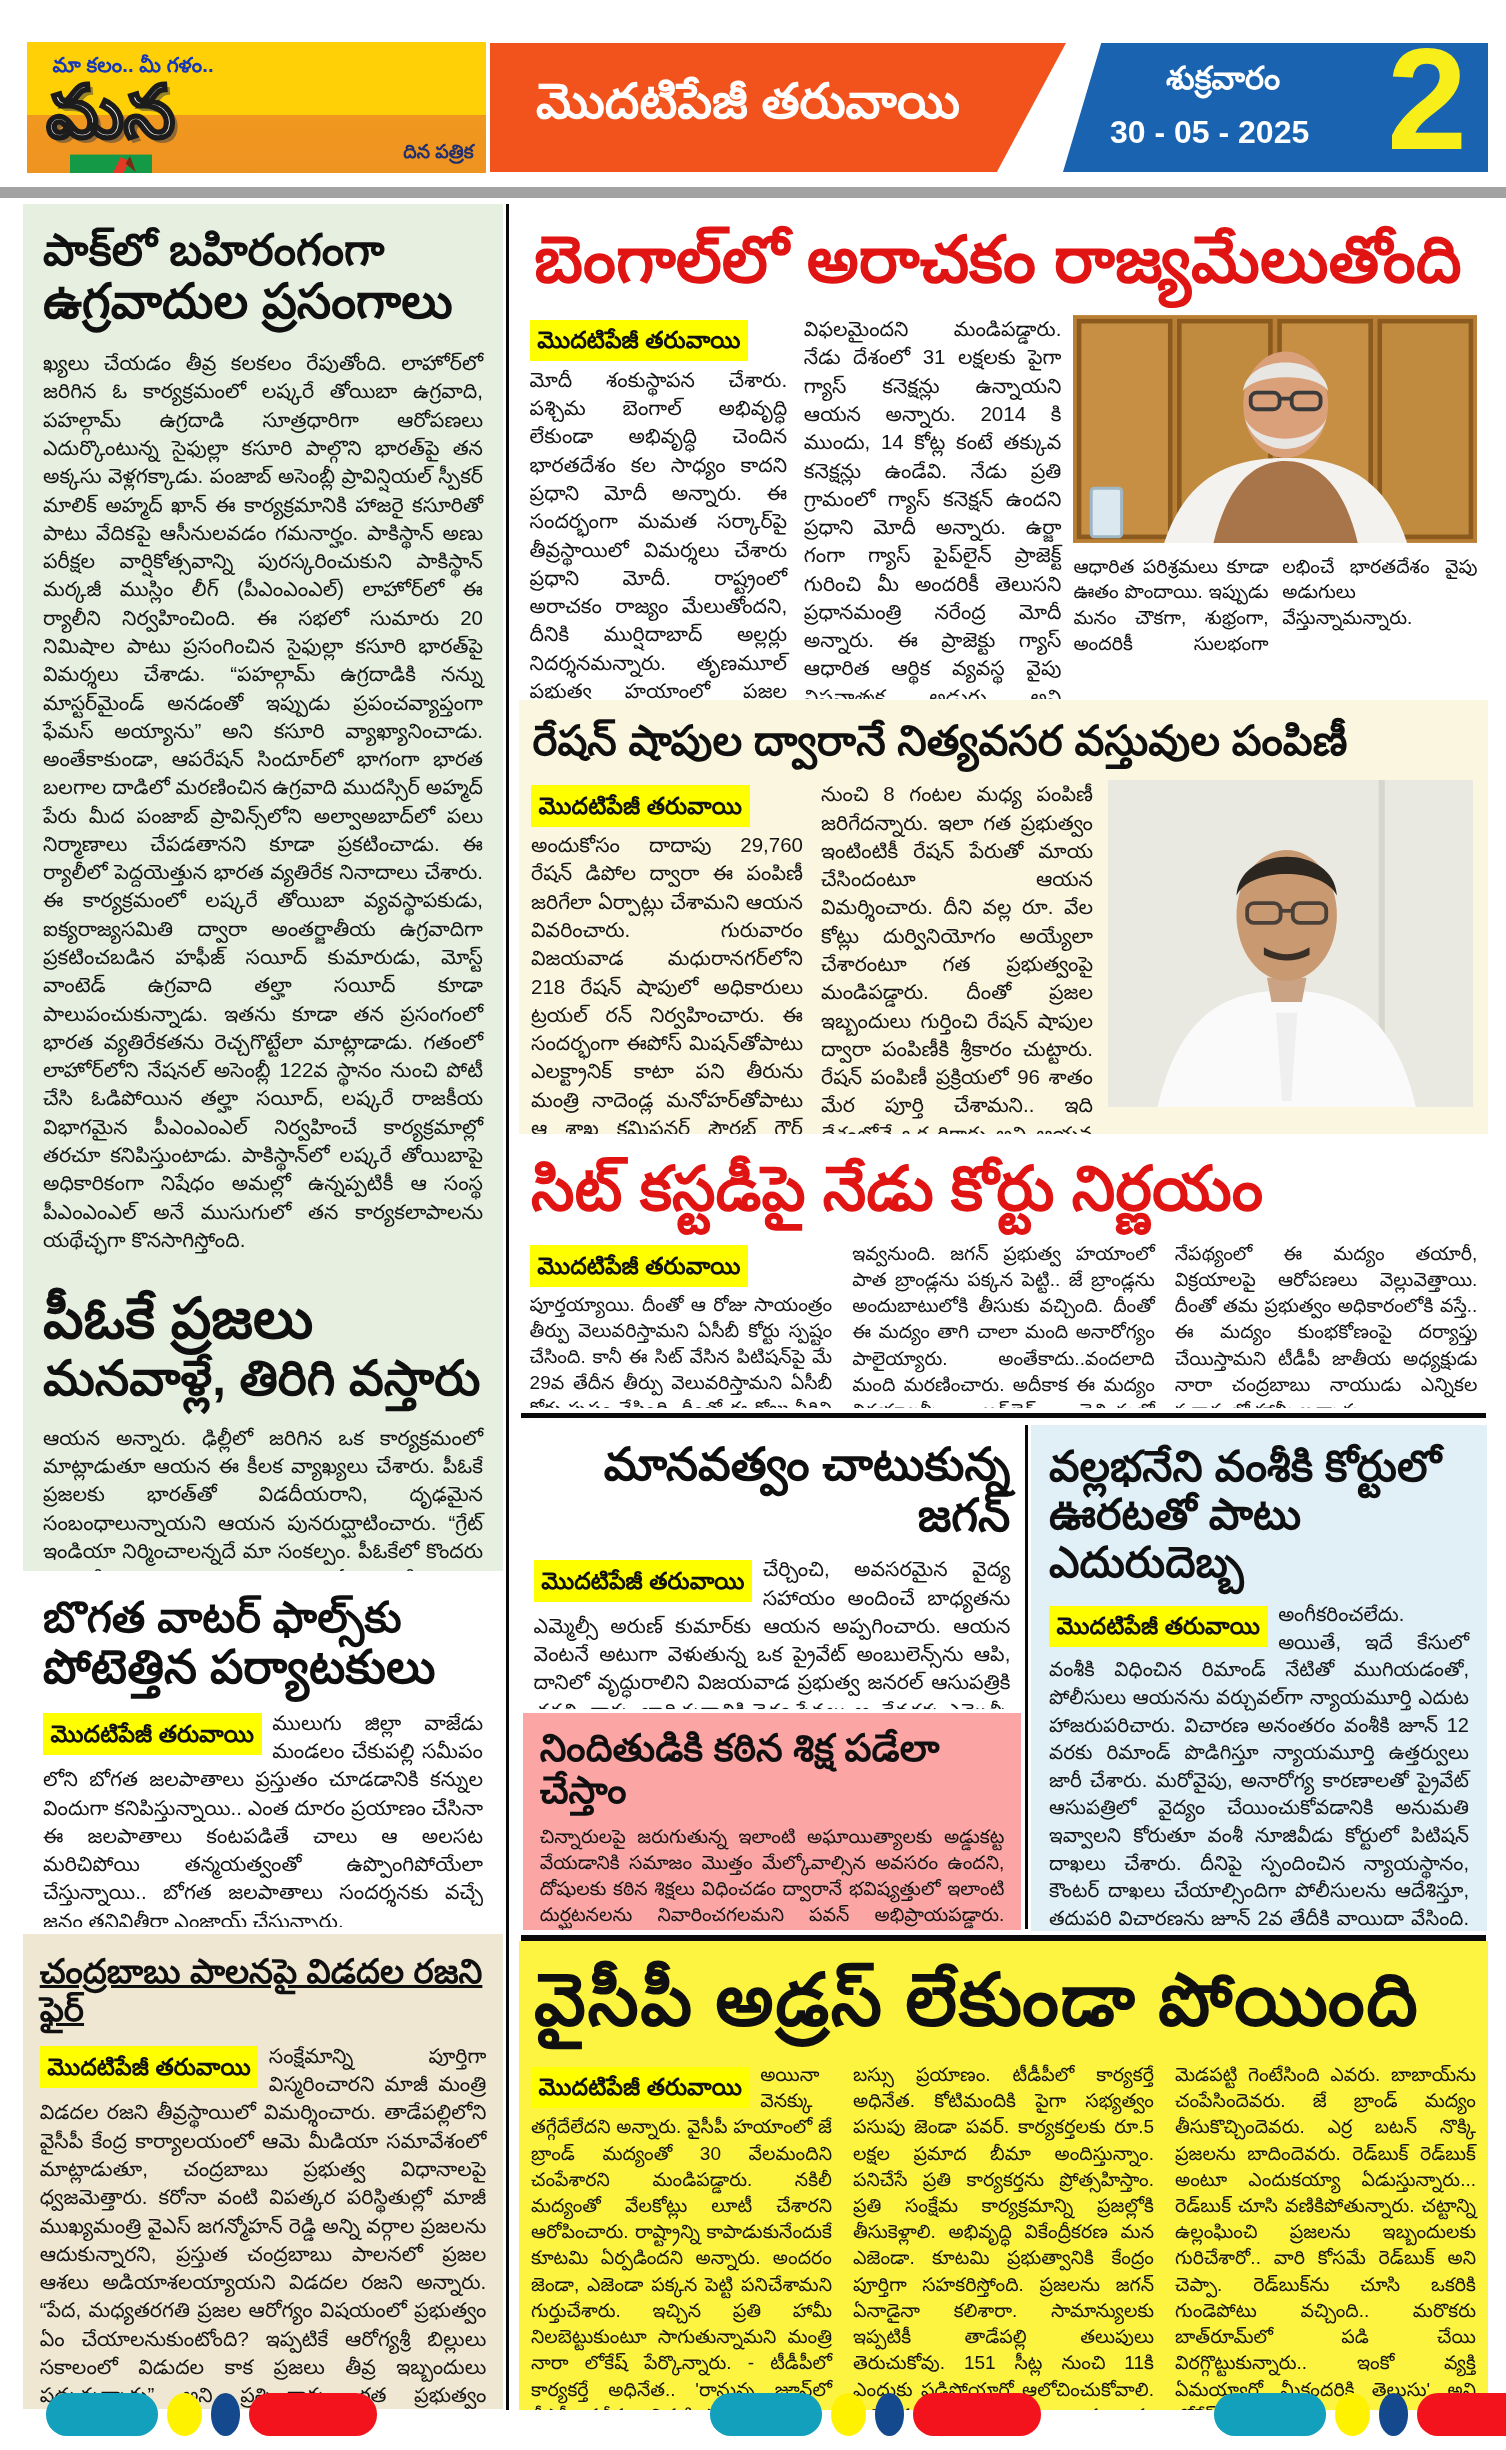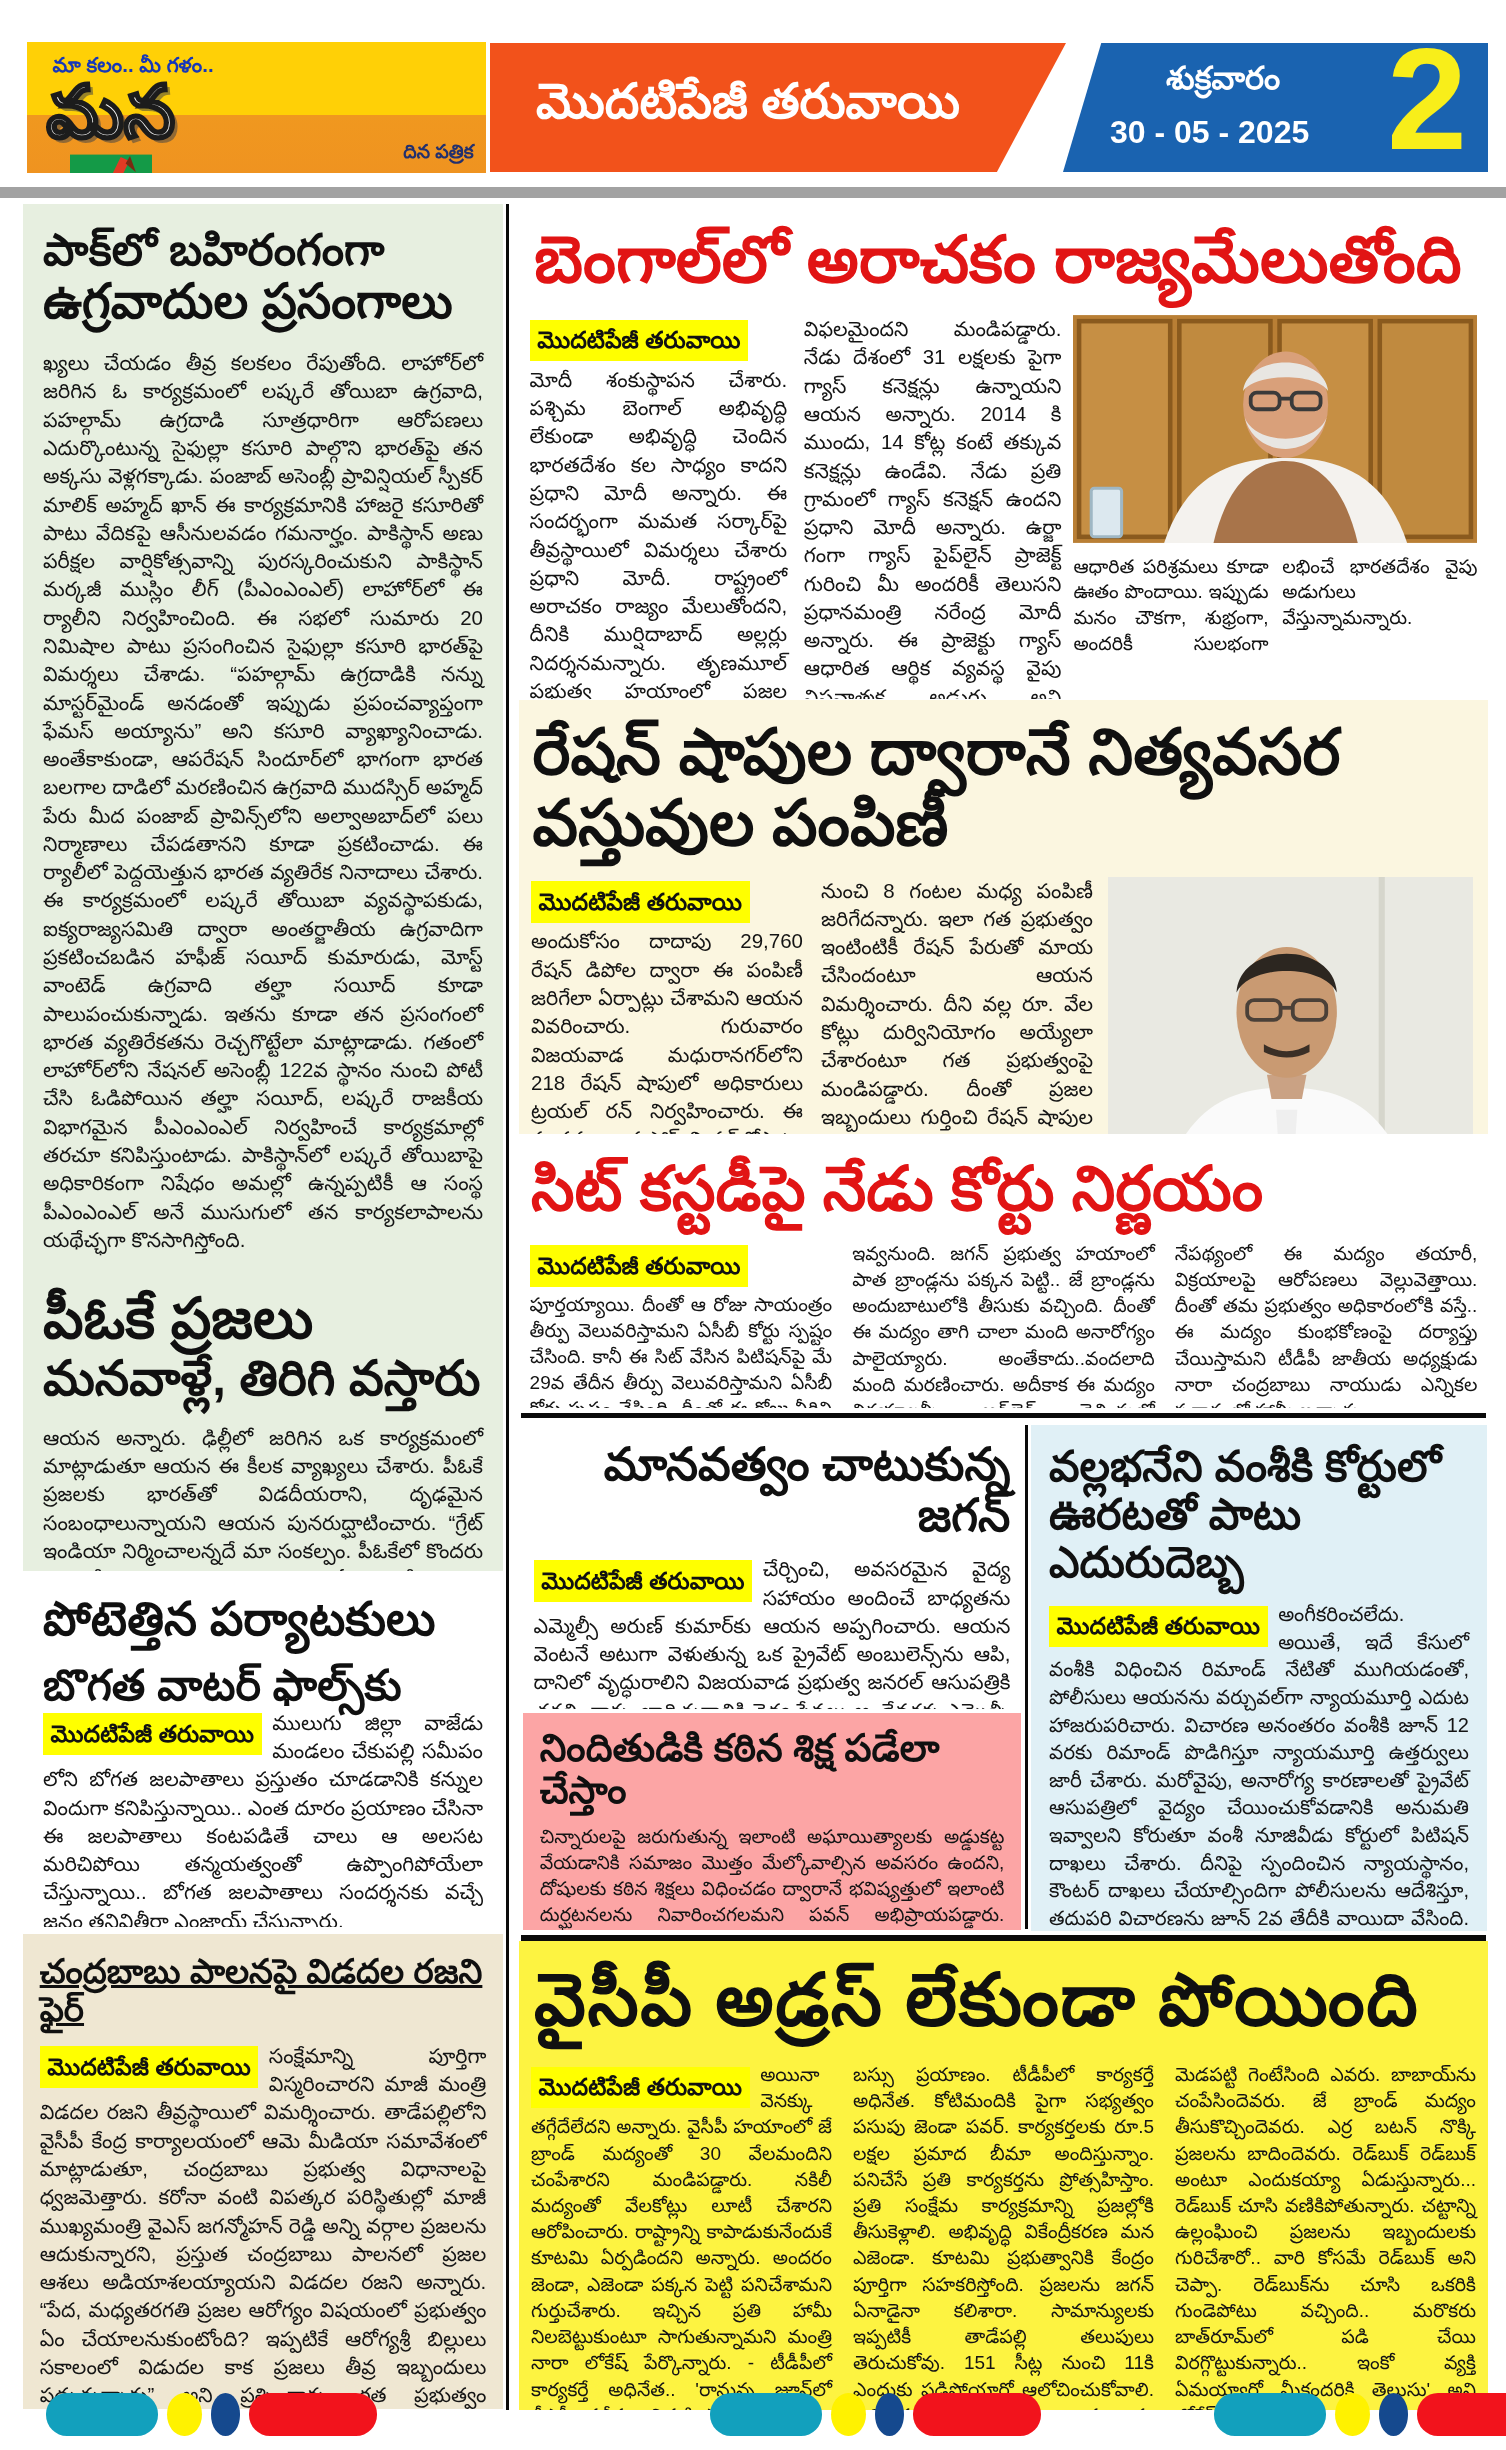--- a/index.html
+++ b/index.html
@@ -54,21 +54,21 @@
   .art-bengal{left:519px;top:204px;width:969px;height:495px;background:#ffffff;padding:7.6px 10.6px;}
   .bengal-h{font-size:65px;margin:12px 0 20px 4.6px;}
   .bengal-flex{display:flex;gap:12px;}
   .bengal-left{width:544px;column-count:2;column-gap:16.7px;}
   .bengal-right{width:404px;}
   .bengal-side{column-count:2;column-gap:13.7px;font-size:19px;line-height:1.35;
                text-align:justify;margin-top:7.6px;}
   .photo-frame{display:block;}
   
   .art-ration{left:519px;top:700px;width:969px;height:434px;background:#fbf6e0;padding:12px 12px;}
-  .ration-h{font-size:64px;margin:4.6px 0 16.7px 1.5px;}
+  .ration-h{font-size:42px;margin:4.6px 0 16.7px 1.5px;}
   .ration-flex{display:flex;gap:15px;}
   .ration-text{width:562px;column-count:2;column-gap:18px;}
   
   .art-sit{left:519px;top:1138px;width:969px;height:270px;background:#ffffff;padding:6px 10.6px;}
   .sit-h{font-size:62px;margin:10.6px 0 18px 1.5px;}
   .sit-body{column-count:3;column-gap:20px;font-size:19px;}
   
   .art-jagan{left:523px;top:1425px;width:498px;height:284px;background:#ffffff;padding:7.6px 10.6px;}
   .jagan-h{font-size:46px;margin:6px 0 13.7px 0;text-align:right;}
   .art-punish{left:523px;top:1713px;width:498px;height:217px;background:#fca5a5;padding:13.7px 16.7px;}
@@ -135,22 +135,22 @@
     <div class="hl-black pak-h">పాక్‌లో బహిరంగంగా</div>
     <div class="hl-black pak-h2">ఉగ్రవాదుల ప్రసంగాలు</div>
     <div class="body-text">ఖ్యలు చేయడం తీవ్ర కలకలం రేపుతోంది. లాహోర్‌లో జరిగిన ఓ కార్యక్రమంలో లష్కరే తోయిబా ఉగ్రవాది, పహల్గామ్ ఉగ్రదాడి సూత్రధారిగా ఆరోపణలు ఎదుర్కొంటున్న సైఫుల్లా కసూరి పాల్గొని భారత్‌పై తన అక్కసు వెళ్లగక్కాడు. పంజాబ్ అసెంబ్లీ ప్రావిన్షియల్ స్పీకర్ మాలిక్ అహ్మద్ ఖాన్ ఈ కార్యక్రమానికి హాజరై కసూరితో పాటు వేదికపై ఆసీనులవడం గమనార్హం. పాకిస్థాన్ అణు పరీక్షల వార్షికోత్సవాన్ని పురస్కరించుకుని పాకిస్థాన్ మర్కజీ ముస్లిం లీగ్ (పీఎంఎంఎల్) లాహోర్‌లో ఈ ర్యాలీని నిర్వహించింది. ఈ సభలో సుమారు 20 నిమిషాల పాటు ప్రసంగించిన సైఫుల్లా కసూరి భారత్‌పై విమర్శలు చేశాడు. “పహల్గామ్ ఉగ్రదాడికి నన్ను మాస్టర్‌మైండ్ అనడంతో ఇప్పుడు ప్రపంచవ్యాప్తంగా ఫేమస్ అయ్యాను” అని కసూరి వ్యాఖ్యానించాడు. అంతేకాకుండా, ఆపరేషన్ సిందూర్‌లో భాగంగా భారత బలగాల దాడిలో మరణించిన ఉగ్రవాది ముదస్సిర్ అహ్మద్ పేరు మీద పంజాబ్ ప్రావిన్స్‌లోని అల్వాఅబాద్‌లో పలు నిర్మాణాలు చేపడతానని కూడా ప్రకటించాడు. ఈ ర్యాలీలో పెద్దయెత్తున భారత వ్యతిరేక నినాదాలు చేశారు. ఈ కార్యక్రమంలో లష్కరే తోయిబా వ్యవస్థాపకుడు, ఐక్యరాజ్యసమితి ద్వారా అంతర్జాతీయ ఉగ్రవాదిగా ప్రకటించబడిన హఫీజ్ సయీద్ కుమారుడు, మోస్ట్ వాంటెడ్ ఉగ్రవాది తల్హా సయీద్ కూడా పాలుపంచుకున్నాడు. ఇతను కూడా తన ప్రసంగంలో భారత వ్యతిరేకతను రెచ్చగొట్టేలా మాట్లాడాడు. గతంలో లాహోర్‌లోని నేషనల్ అసెంబ్లీ 122వ స్థానం నుంచి పోటీ చేసి ఓడిపోయిన తల్హా సయీద్, లష్కరే రాజకీయ విభాగమైన పీఎంఎంఎల్ నిర్వహించే కార్యక్రమాల్లో తరచూ కనిపిస్తుంటాడు. పాకిస్థాన్‌లో లష్కరే తోయిబాపై అధికారికంగా నిషేధం అమల్లో ఉన్నప్పటికీ ఆ సంస్థ పీఎంఎంఎల్ అనే ముసుగులో తన కార్యకలాపాలను యథేచ్ఛగా కొనసాగిస్తోంది.</div>
 
     <div class="hl-black pok-h">పీఓకే ప్రజలు</div>
     <div class="hl-black pok-h2">మనవాళ్లే, తిరిగి వస్తారు</div>
     <div class="body-text">ఆయన అన్నారు. ఢిల్లీలో జరిగిన ఒక కార్యక్రమంలో మాట్లాడుతూ ఆయన ఈ కీలక వ్యాఖ్యలు చేశారు. పీఓకే ప్రజలకు భారత్‌తో విడదీయరాని, దృఢమైన సంబంధాలున్నాయని ఆయన పునరుద్ఘాటించారు. “గ్రేట్ ఇండియా నిర్మించాలన్నదే మా సంకల్పం. పీఓకేలో కొందరు మాత్రమే తప్పుదారి పట్టారు. మనం ఏదైనా చేయగలం, అయితే శక్తితో పాటు సంయమనం కూడా చాలా ముఖ్యం” అని రాజ్‌నాథ్ సింగ్ పేర్కొన్నారు. దేశ రక్షణ రంగంలో “మేకిన్ ఇండియా” కార్యక్రమం ప్రాముఖ్యతను “ఆపరేషన్ సిందూర్” నిరూపించిందని ఆయన తెలిపారు. “మనం ఇప్పుడు మన దేశంలోనే ఫైటర్ జెట్లు, మిసైల్ సిస్టమ్స్ నిర్మించుకుంటున్నాం. అంతేకాకుండా, కొత్త తరం యుద్ధ టెక్నాలజీలపైనా ప్రత్యేకంగా దృష్టి సారించాం,” అని మంత్రి వివరించారు. “ఆపరేషన్ సిందూర్” సమయంలో వినియోగించిన దేశీయంగా అభివృద్ధి చేసిన వ్యవస్థలు యావత్ ప్రపంచాన్ని ఆశ్చర్యానికి గురిచేశాయని రాజ్‌నాథ్ సింగ్ గుర్తుచేశారు. “శత్రువుల రక్షణ కవచాన్ని ఛేదించుకుని మనం ఎంత దూరం వెళ్లగలమో నిరూపించాం. టెర్రరిస్టు స్థావరాలను, ఆ తర్వాత శత్రువులకు చెందిన సైనిక స్థావరాలను ఎలా ధ్వంసం చేశామో మీరంతా చూశారు. మేం ఇంకా చాలా చేయగలం. బలం, నిగ్రహం మధ్య సమన్వయాన్ని ప్రపంచానికి చాటిచెప్పాం” అని ఆయన అన్నారు. ఈ సందర్భంగా పాకిస్థాన్‌పై ఆయన తీవ్ర స్థాయిలో విరుచుకుపడ్డారు. ఉగ్రవాద వ్యాపారాన్ని నడపడానికి పెద్దగా ఖర్చు కాకపోవచ్చు కానీ, దాని వల్ల భారీ మూల్యం చెల్లించుకోవాల్సి వస్తుందని, ఈ విషయం ఇప్పుడు పాకిస్థాన్‌కు బాగా అర్థమవుతోందని హెచ్చరించారు.</div>
   </div>
 
   <div class="abs panel panel-bogatha">
+    <div class="hl-black bog-h">బొగత వాటర్ ఫాల్స్‌కు</div>
     <div class="hl-black bog-h2">పోటెత్తిన పర్యాటకులు</div>
-    <div class="hl-black bog-h">బొగత వాటర్ ఫాల్స్‌కు</div>
     <div class="body-text">
       <span class="chip">మొదటిపేజీ తరువాయి</span>
       <span>ములుగు జిల్లా వాజేడు మండలం చేకుపల్లి సమీపం లోని బోగత జలపాతాలు ప్రస్తుతం చూడడానికి కన్నుల విందుగా కనిపిస్తున్నాయి.. ఎంత దూరం ప్రయాణం చేసినా ఈ జలపాతాలు కంటపడితే చాలు ఆ అలసట మరిచిపోయి తన్మయత్వంతో ఉప్పొంగిపోయేలా చేస్తున్నాయి.. బోగత జలపాతాలు సందర్శనకు వచ్చే జనం తనివితీరా ఎంజాయ్ చేస్తున్నారు.</span>
     </div>
   </div>
 
   <div class="abs panel panel-rajani">
     <div class="hl-black raj-h">చంద్రబాబు పాలనపై విడదల రజని ఫైర్</div>
     <div class="body-text">
       <span class="chip">మొదటిపేజీ తరువాయి</span>

